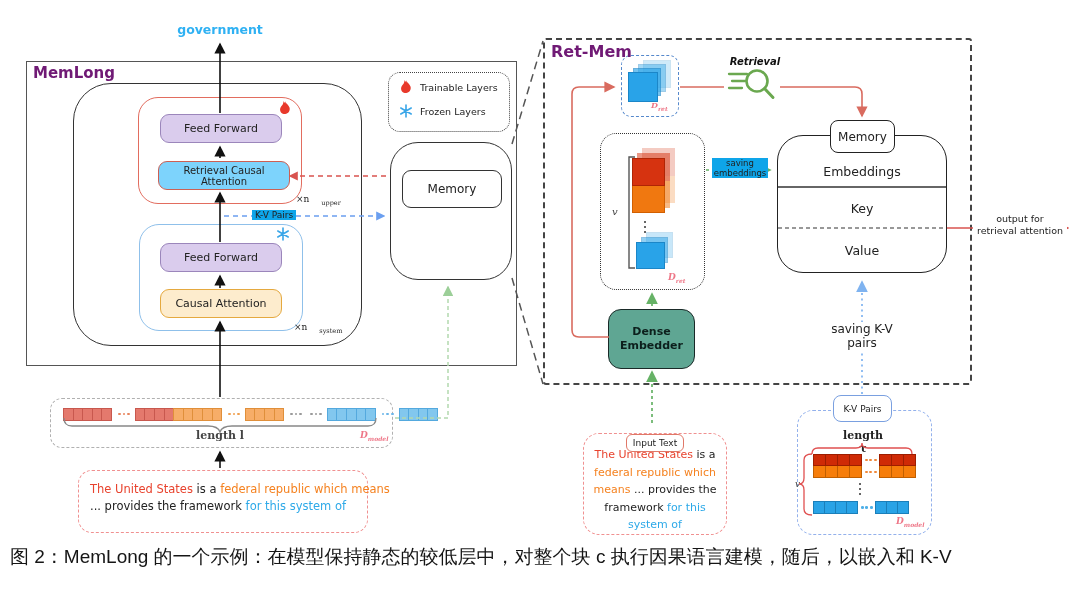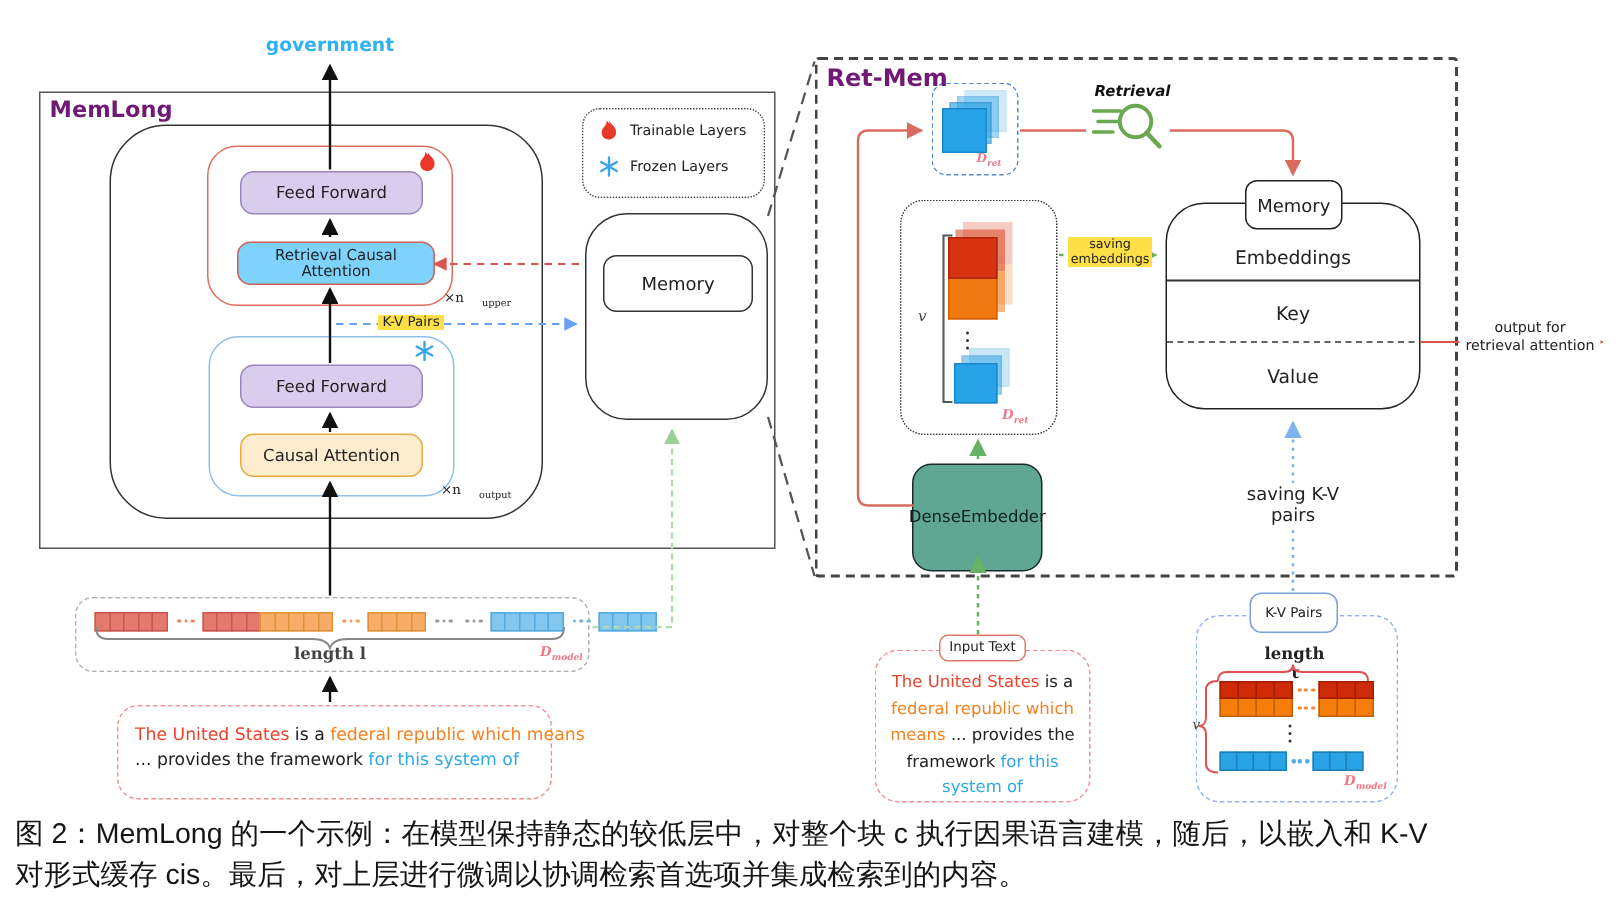--- a/index.html
+++ b/index.html
@@ -49,27 +49,27 @@
 
   
   .retmem-box{left:543px;top:38px;width:429px;height:347px;border:2px dashed #444;border-radius:3px;z-index:1;}
   .chunk-top{left:621px;top:55px;width:58px;height:62px;border:1.5px dashed #5588cc;border-radius:10px;z-index:2;}
   .mid-dashed{left:600px;top:133px;width:105px;height:157px;border:1.6px dotted #333;border-radius:16px;z-index:2;}
   .ghost{position:absolute;box-sizing:border-box;}
   .bsq{background:#29a3e8;border:1px solid #1b86c8;}
   .store-container{left:777px;top:135px;width:170px;height:138px;border:1.8px solid #222;border-radius:26px;background:#fff;z-index:2;}
   .store-row{left:777px;width:170px;height:22px;font-size:12.5px;z-index:3;}
   .memory-node{left:830px;top:120px;width:65px;height:33px;border:1.8px solid #222;border-radius:8px;background:#fff;z-index:4;font-size:12px;}
-  .dense{left:608px;top:309px;width:87px;height:72px;background:#5fa693;border:1.8px solid #1a2a28;border-radius:13px;z-index:3;
-         font-size:11px;color:#0c1f1c;flex-direction:row;line-height:14px;}
-  .small-lab{background:#fde047;z-index:6;font-size:9px;color:#222;}
+  .dense{left:608px;top:309px;width:87px;height:60px;background:#5fa693;border:1.8px solid #1a2a28;border-radius:13px;z-index:3;
+         font-size:11px;color:#0c1f1c;flex-direction:column;line-height:14px;font-weight:bold;}
+  .small-lab{background:#0ea5e9;z-index:6;font-size:9px;color:#222;}
   .retrieval-lab{left:724px;top:56px;width:62px;text-align:center;font-size:10px;font-weight:bold;font-style:italic;color:#111;z-index:3;}
   .savekv{left:817px;top:322px;width:90px;text-align:center;font-size:12px;background:#fff;z-index:6;color:#222;}
   .outtext{left:973px;top:213px;width:94px;text-align:center;font-size:9.5px;line-height:11.5px;background:#fff;z-index:6;color:#222;}
-  .inputlab{left:626px;top:423px;width:58px;height:18px;border:1.4px solid #e07868;border-radius:6px;background:#fff;z-index:6;font-size:9px;}
+  .inputlab{left:626px;top:434px;width:58px;height:18px;border:1.4px solid #e07868;border-radius:6px;background:#fff;z-index:6;font-size:9px;}
   .kvlab{left:833px;top:395px;width:59px;height:27px;border:1.5px solid #7aa0e0;border-radius:8px;background:#fff;z-index:6;font-size:9px;}
   .kv-box{left:797px;top:410px;width:135px;height:125px;border:1.6px dashed #93b1ec;border-radius:16px;z-index:1;}
   .vlab{font-family:"DejaVu Serif",serif;font-style:italic;font-size:10px;color:#444;z-index:3;}
 
   
   #kv-red-row,#kv-blue-row{display:flex;align-items:center;z-index:3;}
   #kv-red-row{left:814px;top:454px;}
   #kv-blue-row{left:814px;top:501px;}
   .kvgroup{display:inline-flex;}
   .kv2{display:inline-flex;flex-direction:column;width:12px;}
@@ -119,21 +119,21 @@
   <div class="abs blue-group"></div>
   <div class="abs iconwrap" style="left:276px;top:226px;">
     <svg width="14" height="14" viewBox="0 0 14 14">
         <g stroke="#3aa6e8" stroke-width="1.6" stroke-linecap="round">
           <path d="M7 1v12M1.8 4l10.4 6M12.2 4 1.8 10"></path>
         </g>
       </svg>
   </div>
   <div class="abs node ff ctr" style="top:243px;">Feed Forward</div>
   <div class="abs node ca ctr">Causal Attention</div>
-  <div class="abs mult" style="left:294px;top:322px;"><span>×n</span><sub>output</sub></div>
+  <div class="abs mult" style="left:294px;top:322px;"><span>×n</span><sub>system</sub></div>
 
   <div class="abs legend-box"></div>
   <div class="abs iconwrap" style="left:400px;top:79px;">
     <svg width="12" height="14" viewBox="0 0 12 14">
         <path d="M6.2.2C6.8 2.6 9.9 3.9 10.6 6.8 11.3 9.9 9.3 12.8 6.2 13 3.1 13.2.8 10.9 1.1 7.9 1.3 5.9 2.8 4.8 3.7 3.4 4.3 2.4 4.6 1.3 4.4.3 5.2.9 5.8 1.7 6.2 2.6Z" fill="#e8392b"></path>
       </svg>
   </div>
   <div class="abs legend-text" style="left:420px;top:82px;">Trainable Layers</div>
   <div class="abs iconwrap" style="left:399px;top:103px;">
     <svg width="14" height="14" viewBox="0 0 14 14">
@@ -366,21 +366,20 @@
   <div class="abs vdots" style="left:859px;top:483px;">
       <i></i>
       <i></i>
       <i></i>
     </div>
   <div class="abs vlab" style="left:795px;top:479px;font-size:9px;">v</div>
   <div class="abs dlabel" style="left:896px;top:516px;"><span>D</span><sub>model</sub></div>
 
   <div class="abs caption">
     <div>图 2：MemLong 的一个示例：在模型保持静态的较低层中，对整个块 c 执行因果语言建模，随后，以嵌入和 K-V</div>
-    <div>对形式缓存 cis。最后，对上层进行微调以协调检索首选项并集成检索到的内容。</div>
   </div>
 
   <svg class="overlay" width="1080" height="614" viewBox="0 0 1080 614">
     <defs>
       <marker id="mb" markerWidth="7" markerHeight="7" refX="6" refY="3.5" orient="auto">
           <path d="M0,0L7,3.5L0,7Z" fill="#111"></path>
         </marker>
       <marker id="mr" markerWidth="7" markerHeight="7" refX="6" refY="3.5" orient="auto">
           <path d="M0,0L7,3.5L0,7Z" fill="#d9534f"></path>
         </marker>

